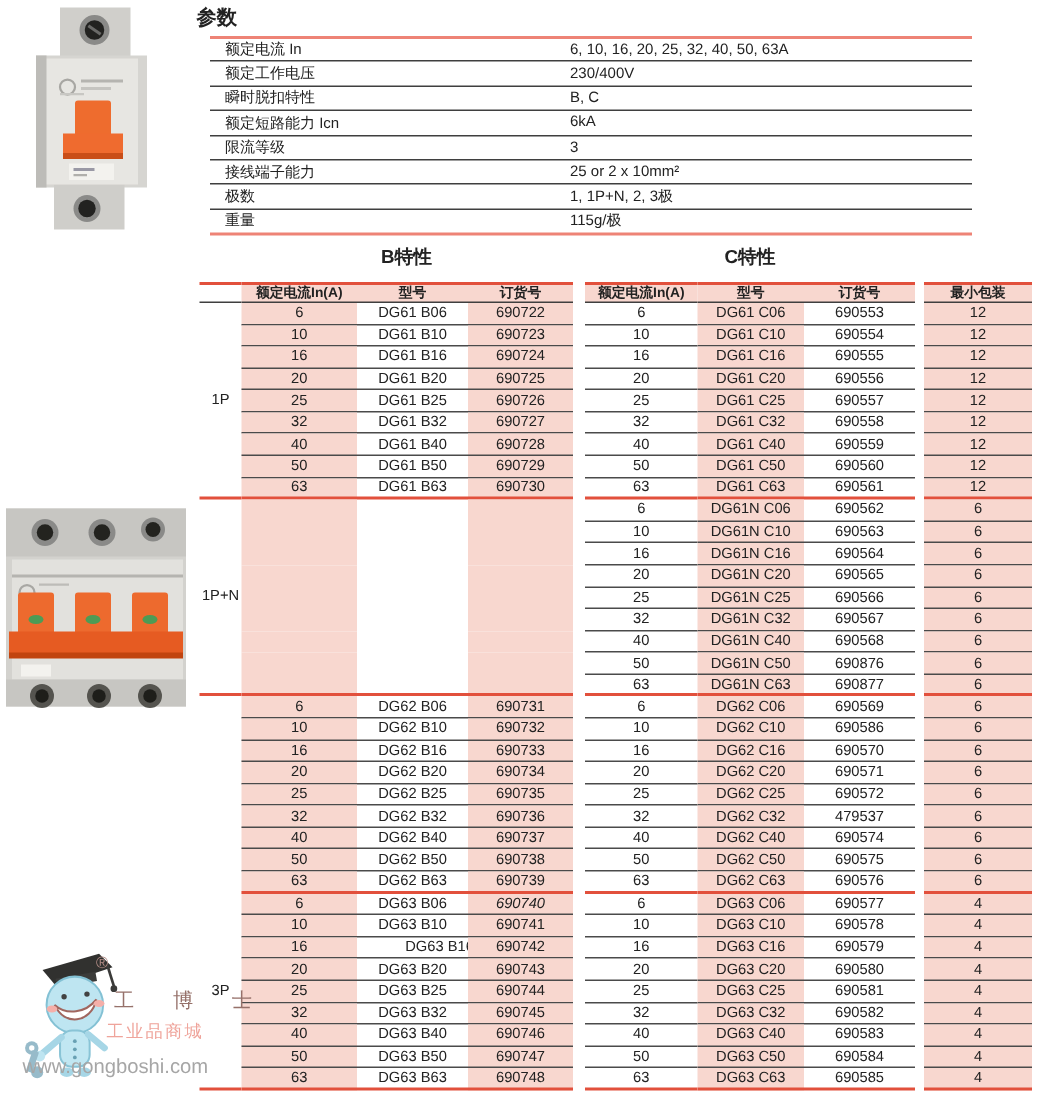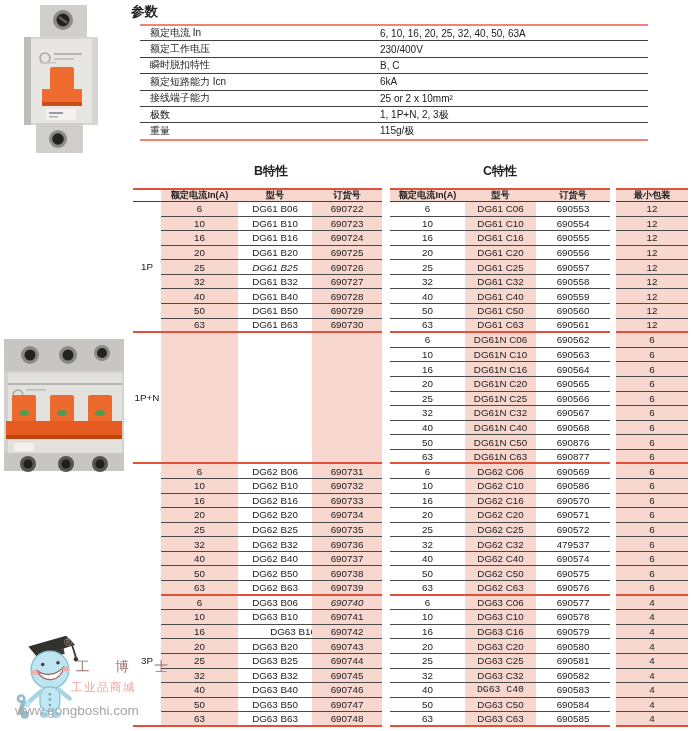--- a/index.html
+++ b/index.html
@@ -120,20 +120,24 @@
       <div class="param-label">额定工作电压</div>
       <div class="param-value">230/400V</div>
     </div>
     <div class="param-row">
       <div class="param-label">瞬时脱扣特性</div>
       <div class="param-value">B, C</div>
     </div>
     <div class="param-row">
       <div class="param-label">额定短路能力 Icn</div>
       <div class="param-value">6kA</div>
+    </div>
+    <div class="param-row">
+      <div class="param-label">限流等级</div>
+      <div class="param-value">3</div>
     </div>
     <div class="param-row">
       <div class="param-label">接线端子能力</div>
       <div class="param-value">25 or 2 x 10mm²</div>
     </div>
     <div class="param-row">
       <div class="param-label">极数</div>
       <div class="param-value">1, 1P+N, 2, 3极</div>
     </div>
     <div class="param-row">
@@ -176,21 +180,21 @@
     <div class="cell bd-dark" style="grid-area: 4 / 8;">690555</div>
     <div class="cell bg-pink bd-dark" style="grid-area: 4 / 10;">12</div>
     <div class="cell bg-pink bd-dark" style="grid-area: 5 / 2;">20</div>
     <div class="cell bd-dark" style="grid-area: 5 / 3;">DG61 B20</div>
     <div class="cell bg-pink bd-dark" style="grid-area: 5 / 4;">690725</div>
     <div class="cell bd-dark" style="grid-area: 5 / 6;">20</div>
     <div class="cell bg-pink bd-dark" style="grid-area: 5 / 7;">DG61 C20</div>
     <div class="cell bd-dark" style="grid-area: 5 / 8;">690556</div>
     <div class="cell bg-pink bd-dark" style="grid-area: 5 / 10;">12</div>
     <div class="cell bg-pink bd-dark" style="grid-area: 6 / 2;">25</div>
-    <div class="cell bd-dark" style="grid-area: 6 / 3; font-style: italic;">DG61 B25</div>
+    <div class="cell bd-dark" style="grid-area: 6 / 3;">DG61 B25</div>
     <div class="cell bg-pink bd-dark" style="grid-area: 6 / 4;">690726</div>
     <div class="cell bd-dark" style="grid-area: 6 / 6;">25</div>
     <div class="cell bg-pink bd-dark" style="grid-area: 6 / 7;">DG61 C25</div>
     <div class="cell bd-dark" style="grid-area: 6 / 8;">690557</div>
     <div class="cell bg-pink bd-dark" style="grid-area: 6 / 10;">12</div>
     <div class="cell bg-pink bd-dark" style="grid-area: 7 / 2;">32</div>
     <div class="cell bd-dark" style="grid-area: 7 / 3;">DG61 B32</div>
     <div class="cell bg-pink bd-dark" style="grid-area: 7 / 4;">690727</div>
     <div class="cell bd-dark" style="grid-area: 7 / 6;">32</div>
     <div class="cell bg-pink bd-dark" style="grid-area: 7 / 7;">DG61 C32</div>
@@ -384,21 +388,21 @@
     <div class="cell bd-dark" style="grid-area: 34 / 3; text-align: center;">DG63 B32</div>
     <div class="cell bg-pink bd-dark" style="grid-area: 34 / 4;">690745</div>
     <div class="cell bd-dark" style="grid-area: 34 / 6;">32</div>
     <div class="cell bg-pink bd-dark" style="grid-area: 34 / 7;">DG63 C32</div>
     <div class="cell bd-dark" style="grid-area: 34 / 8;">690582</div>
     <div class="cell bg-pink bd-dark" style="grid-area: 34 / 10;">4</div>
     <div class="cell bg-pink bd-dark" style="grid-area: 35 / 2;">40</div>
     <div class="cell bd-dark" style="grid-area: 35 / 3;">DG63 B40</div>
     <div class="cell bg-pink bd-dark" style="grid-area: 35 / 4;">690746</div>
     <div class="cell bd-dark" style="grid-area: 35 / 6;">40</div>
-    <div class="cell bg-pink bd-dark" style="grid-area: 35 / 7; font-family: Liberation Mono, monospace;">DG63 C40</div>
+    <div class="cell bg-pink bd-dark" style="grid-area: 35 / 7;">DG63 C40</div>
     <div class="cell bd-dark" style="grid-area: 35 / 8;">690583</div>
     <div class="cell bg-pink bd-dark" style="grid-area: 35 / 10;">4</div>
     <div class="cell bg-pink bd-dark" style="grid-area: 36 / 2;">50</div>
     <div class="cell bd-dark" style="grid-area: 36 / 3;">DG63 B50</div>
     <div class="cell bg-pink bd-dark" style="grid-area: 36 / 4;">690747</div>
     <div class="cell bd-dark" style="grid-area: 36 / 6;">50</div>
     <div class="cell bg-pink bd-dark" style="grid-area: 36 / 7;">DG63 C50</div>
     <div class="cell bd-dark" style="grid-area: 36 / 8;">690584</div>
     <div class="cell bg-pink bd-dark" style="grid-area: 36 / 10;">4</div>
     <div class="cell bg-pink bd-red" style="grid-area: 37 / 2;">63</div>

